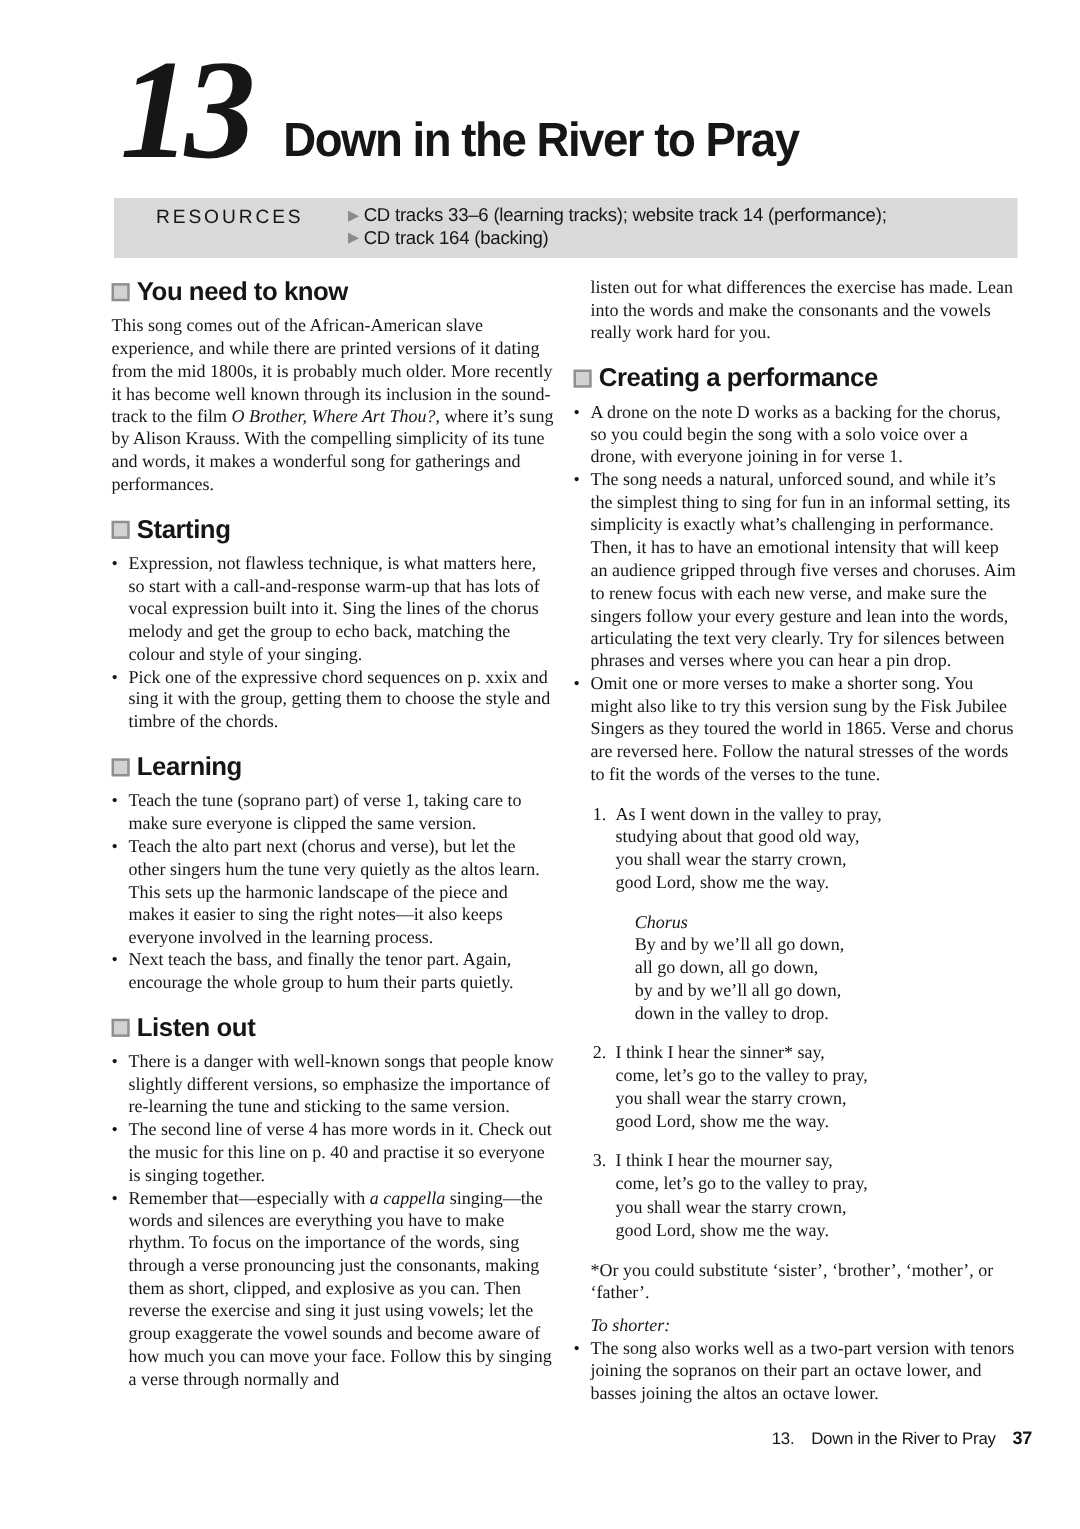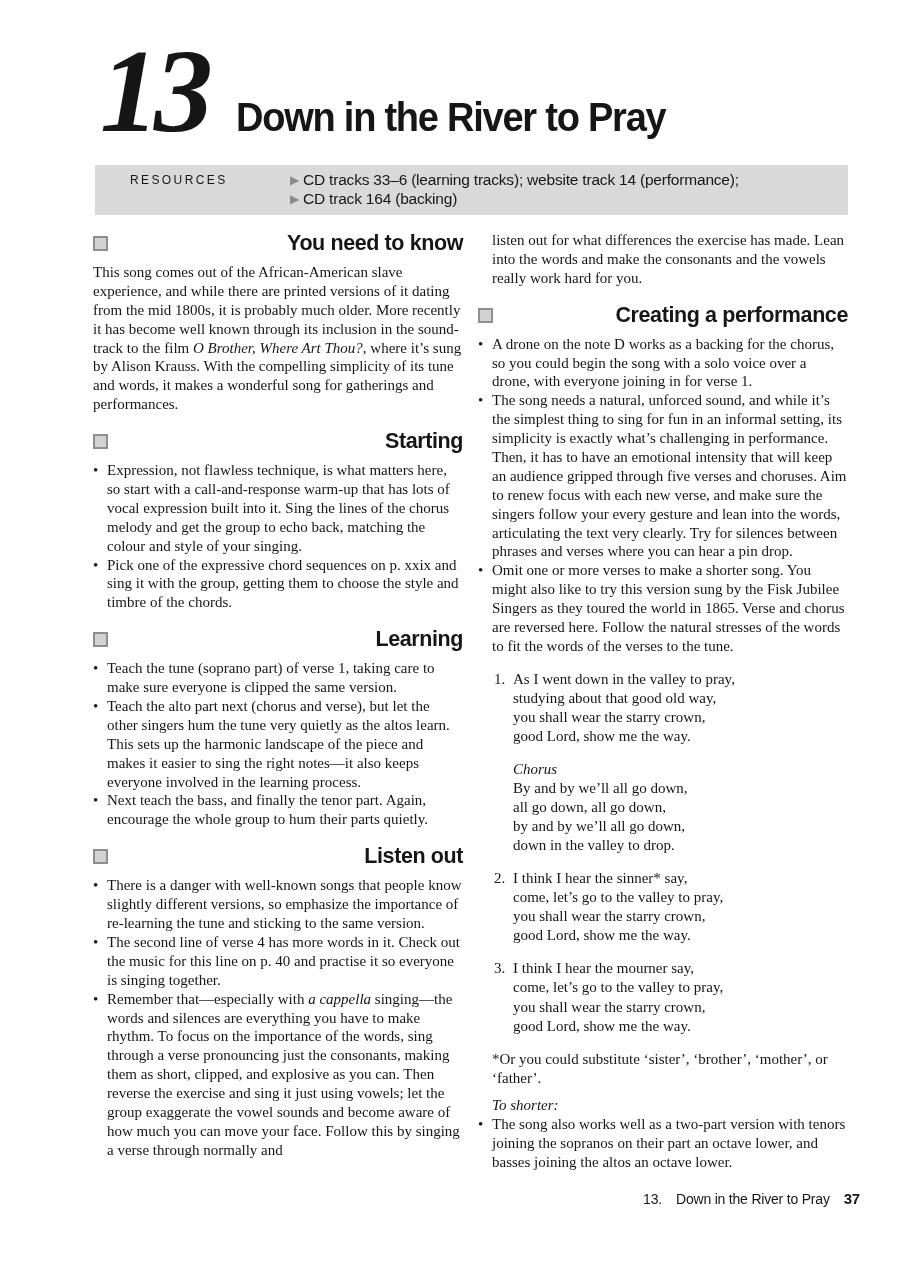--- a/index.html
+++ b/index.html
@@ -35,21 +35,21 @@
 
   
   .resources-bar {
     position:absolute; left:95px; top:165px; width:753px;
     background:#d9d9d9;
     display:flex; align-items:flex-start;
     padding:6px 0 7px 0; box-sizing:border-box;
   }
   .resources-label {
     font-family:"Liberation Sans", sans-serif;
-    font-size:12px; letter-spacing:2.4px;
+    font-size:16px; letter-spacing:2.4px;
     padding-left:35px; width:160px; flex-shrink:0;
     padding-top:2px;
   }
   .resources-items {
     display:flex; flex-direction:column; gap:1px;
     font-family:"Liberation Sans", sans-serif;
     font-size:15.5px; letter-spacing:-0.2px;
   }
   .res-item { display:flex; align-items:baseline; }
   .tri {
@@ -57,21 +57,21 @@
     font-size:12px; margin-right:4px; position:relative; top:-1px;
   }
 
   
   .columns {
     position:absolute; left:93px; top:231px; width:755px;
     display:flex; gap:15px;
   }
   .col { width:370px; flex-shrink:0; }
 
-  .sec-head { display:flex; align-items:center; gap:6px; margin:15px 0 7px 0;justify-content:space-between; }
+  .sec-head { display:flex; align-items:center; gap:6px; margin:15px 0 7px 0; }
   .sec-head.first { margin-top:0; }
   .cbx {
     width:11px; height:11px; flex-shrink:0;
     border:2.5px solid #8f8f8f; background:#d2d2d2;
   }
   h2 {
     font-family:"Liberation Sans", sans-serif;
     font-size:21.5px; font-weight:700; letter-spacing:-0.4px;
     margin:0; white-space:nowrap;
   }
@@ -83,21 +83,21 @@
   li.bitem { display:flex; font-size:15px; line-height:1.26; }
   .blt { width:14px; flex-shrink:0; }
   .btxt { flex:1; }
 
   .cont { margin-left:14px; }
 
   
   .verses { margin-left:16px; margin-top:14px; font-size:15px; line-height:1.27; }
   .verse { display:flex; margin-bottom:14px; }
   .vnum { width:19px; flex-shrink:0; }
-  .chorus { margin-left:19px; margin-bottom:14px; }
+  .chorus { margin-left:35px; margin-bottom:14px; }
   .chorus-label { font-style:italic; }
 
   .footnote { margin-left:14px; margin-top:2px; }
   .simplify-label { font-style:italic; margin-left:14px; margin-top:9px; font-size:15px; line-height:1.26; }
 
   
   .page-footer {
     position:absolute; right:40px; top:1190px;
     font-family:"Liberation Sans", sans-serif;
     font-size:14px; letter-spacing:-0.2px;

